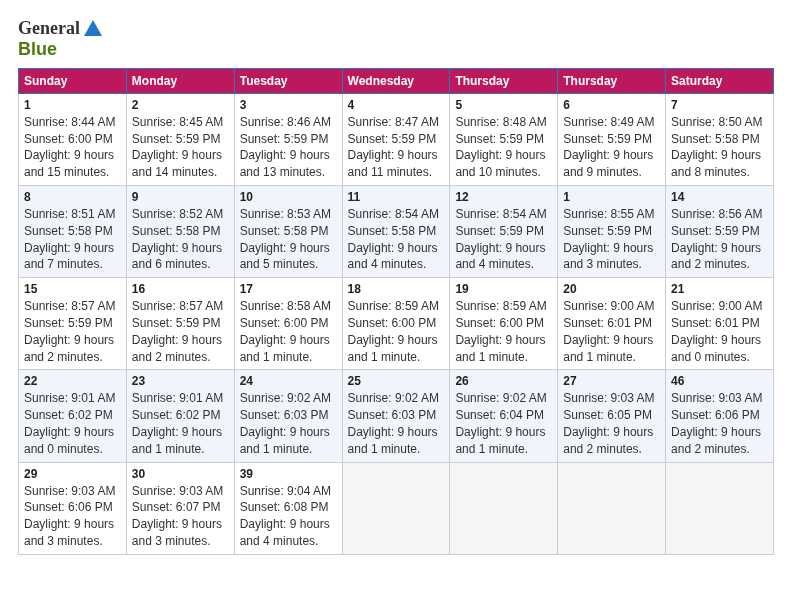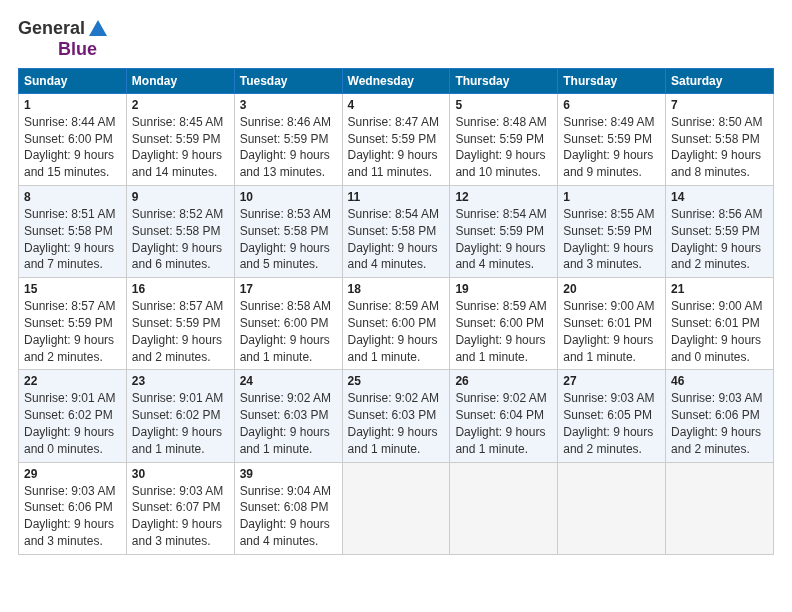--- a/index.html
+++ b/index.html
@@ -23,22 +23,22 @@
     }
     .logo {
       display: flex;
       align-items: center;
     }
     .logo-text {
       font-size: 18px;
       font-weight: bold;
       line-height: 1.1;
     }
-    .logo-general { color: #333; }
-    .logo-blue { color: #701a75; margin-left: 40px; }
+    .logo-general { color: #333; font-family: Liberation Serif, serif; }
+    .logo-blue { color: #4d7c0f; }
     .logo-icon {
       width: 22px;
       height: 22px;
       margin-left: 2px;
     }
     .title-block {
       text-align: right;
     }
     .month-title {
       font-size: 32px;
@@ -48,21 +48,21 @@
     }
     .location {
       font-size: 14px;
       color: #555;
     }
     .calendar {
       width: 100%;
       border-collapse: collapse;
     }
     .calendar th {
-      background: #0369a1;
+      background: #be185d;
       color: #fff;
       font-size: 12px;
       font-weight: bold;
       text-align: left;
       padding: 5px 5px;
       border: 1px solid #2176c7;
     }
     .calendar td {
       vertical-align: top;
       padding: 4px 5px;

